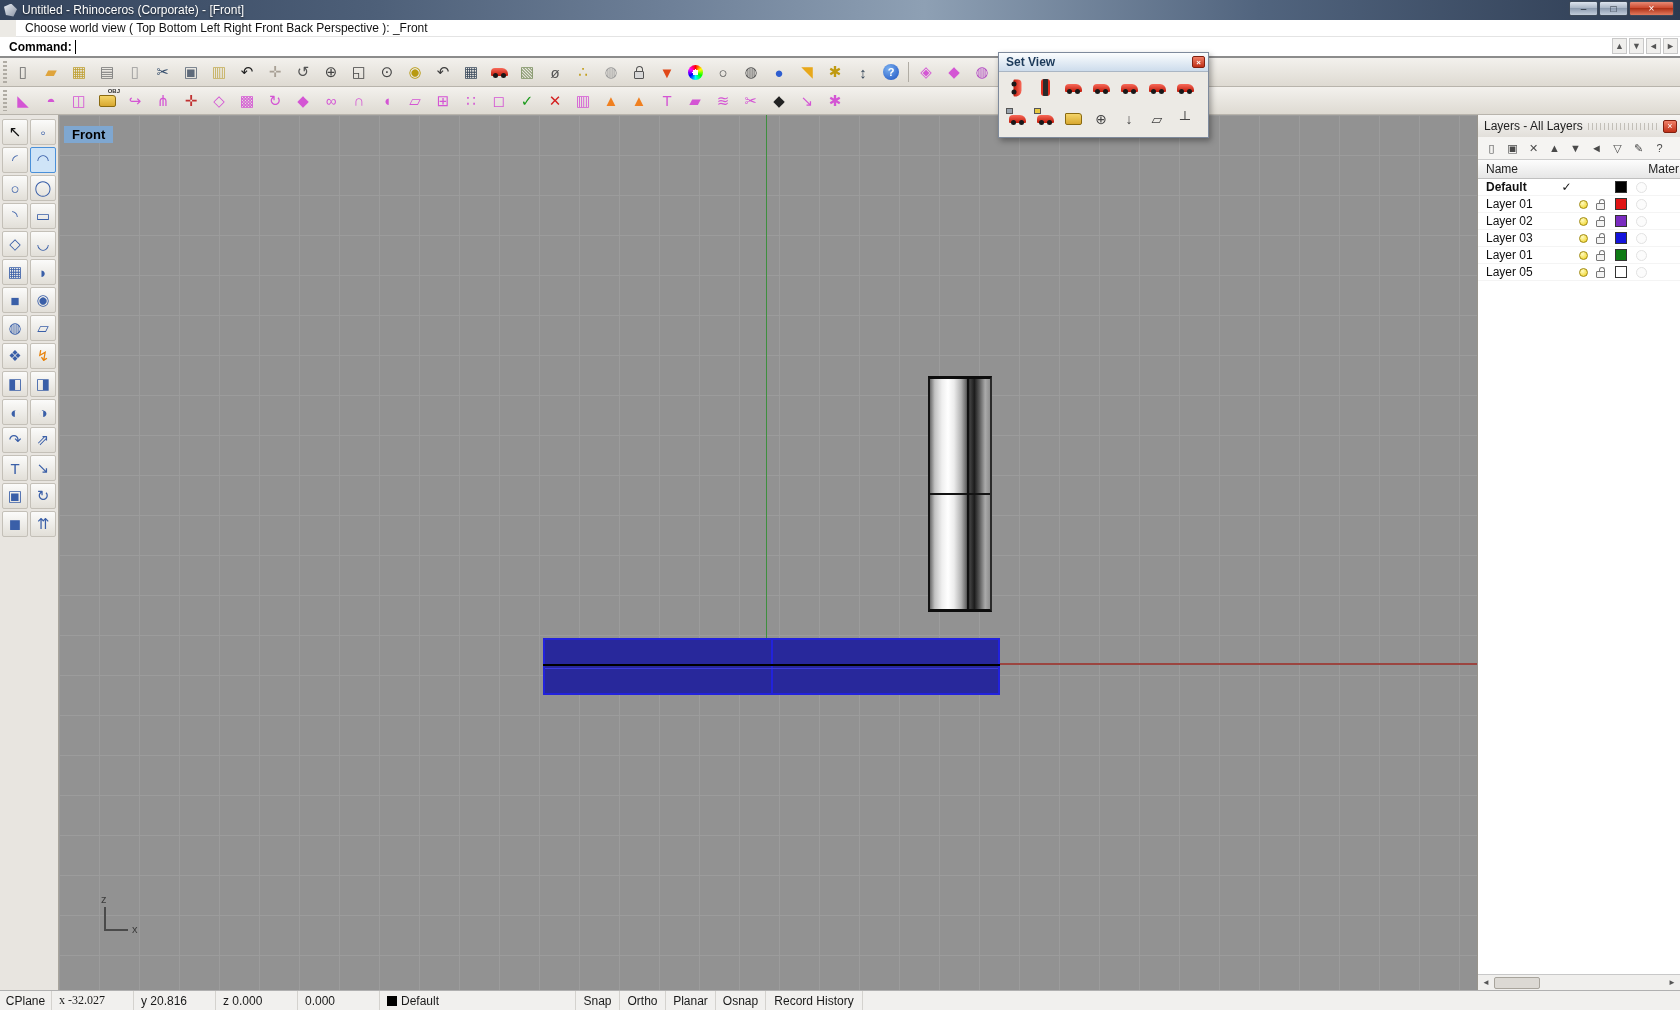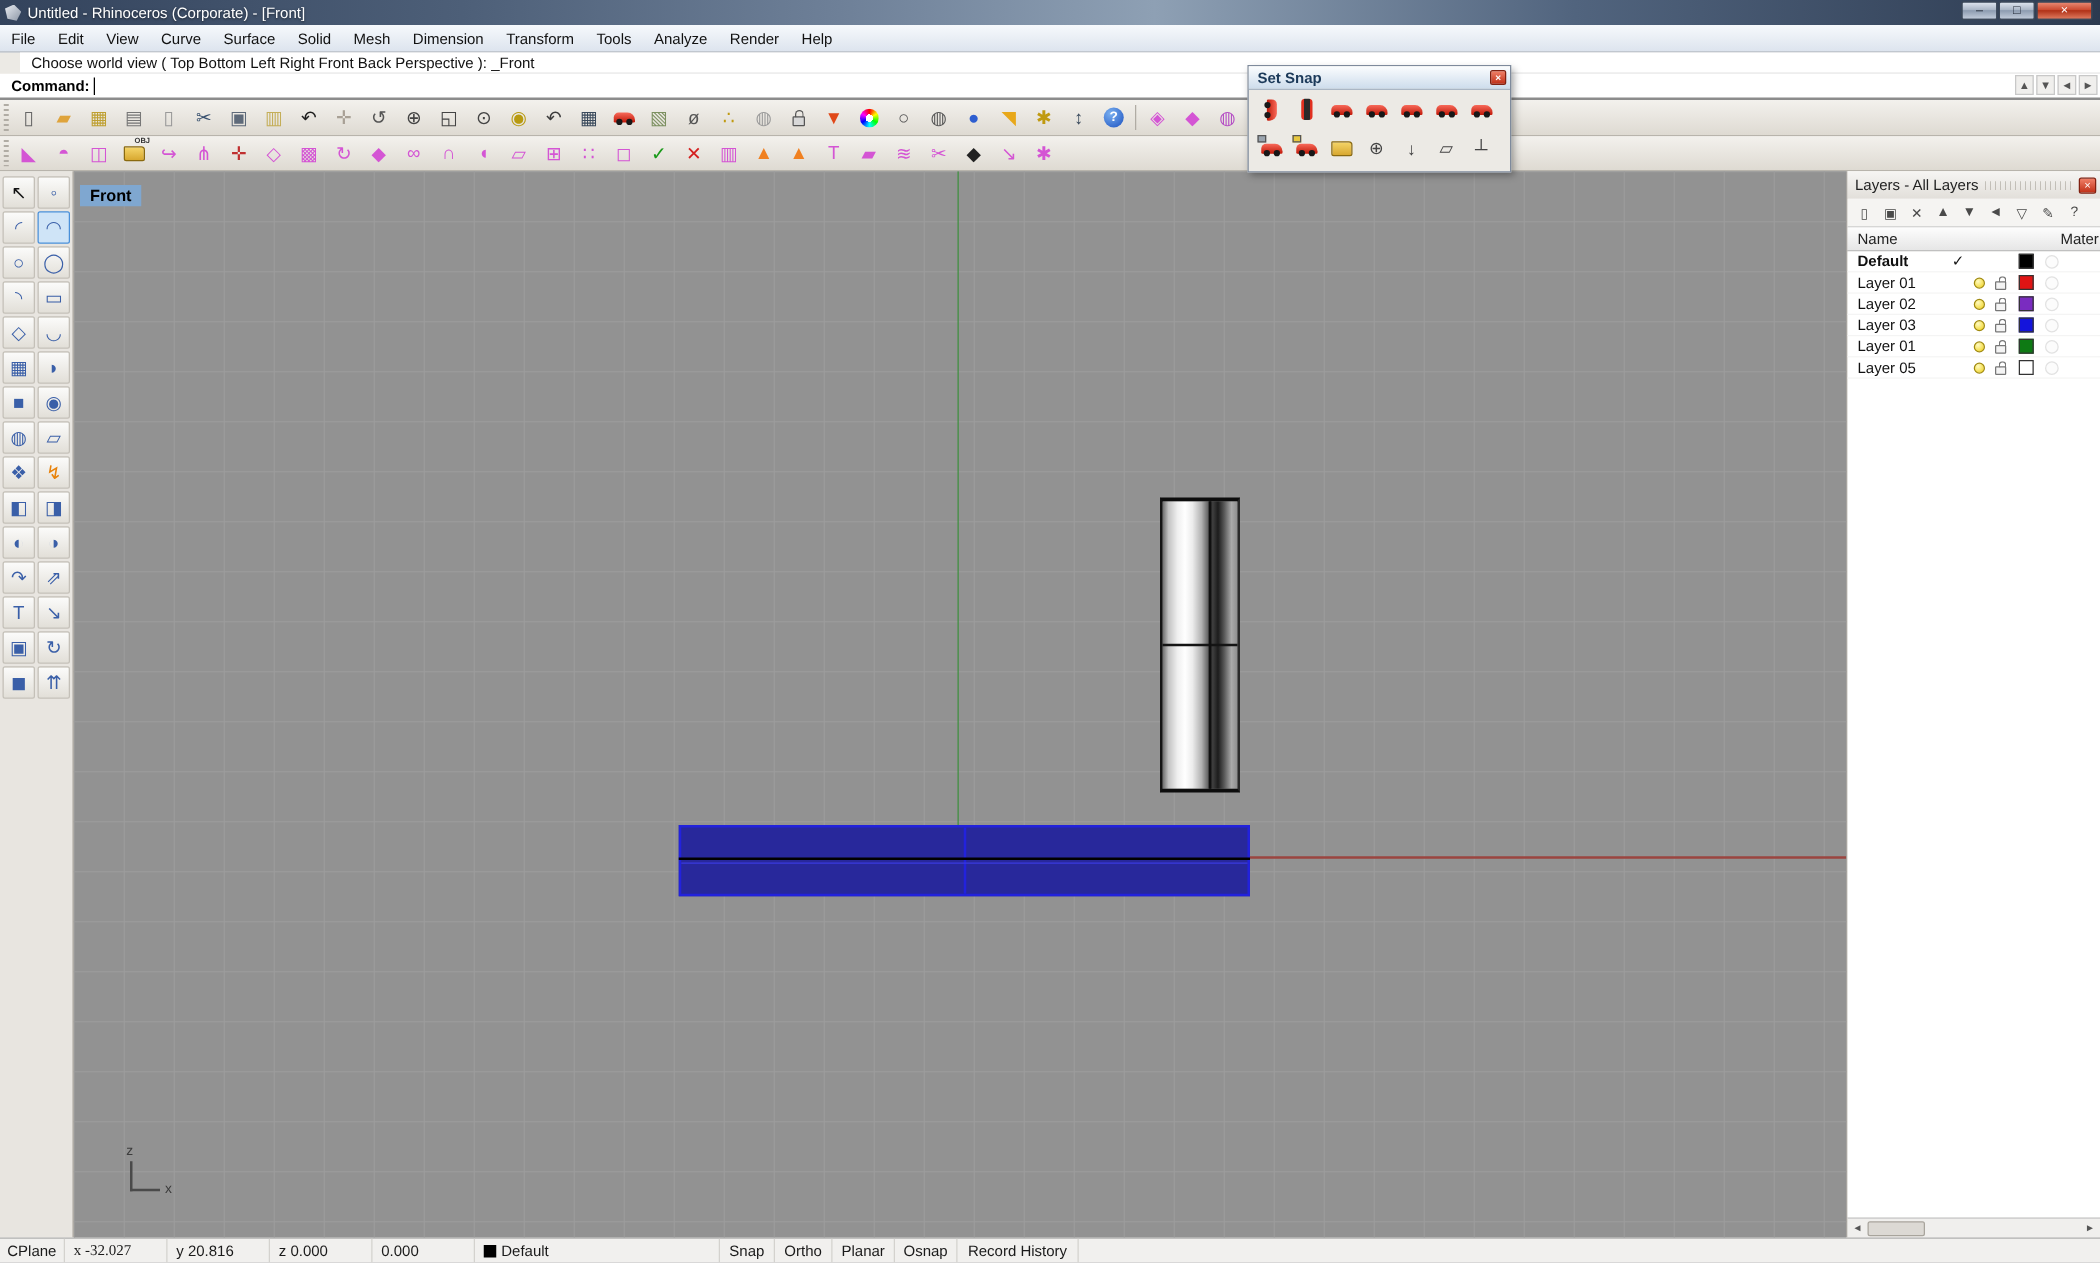--- a/index.html
+++ b/index.html
@@ -157,35 +157,20 @@
   <div class="titlebar">
     <span class="logo"></span>
     <span class="title">Untitled - Rhinoceros (Corporate) - [Front]</span>
     <div class="winbtns" id="winbtns">
         <div class="wbtn">–</div>
         <div class="wbtn">□</div>
         <div class="wbtn close">×</div>
       </div>
   </div>
 
-  <div class="menubar" id="menubar">
-      <div class="mitem">File</div>
-      <div class="mitem">Edit</div>
-      <div class="mitem">View</div>
-      <div class="mitem">Curve</div>
-      <div class="mitem">Surface</div>
-      <div class="mitem">Solid</div>
-      <div class="mitem">Mesh</div>
-      <div class="mitem">Dimension</div>
-      <div class="mitem">Transform</div>
-      <div class="mitem">Tools</div>
-      <div class="mitem">Analyze</div>
-      <div class="mitem">Render</div>
-      <div class="mitem">Help</div>
-    </div>
 
   <div class="cmdhist">
     <span>Choose world view ( Top  Bottom  Left  Right  Front  Back  Perspective ): _Front</span>
   </div>
 
   <div class="cmdline">
     <span>Command:</span>
     <span class="caret"></span>
     <div class="cmdnav" id="cmdnav">
         <div class="cnav">▲</div>
@@ -472,21 +457,21 @@
       <div class="scell center" style="width: 50px; flex: 0 0 50px;">
         <div class="sct" style="display: inline;">Osnap</div>
       </div>
       <div class="scell center" style="width: 97px; flex: 0 0 97px;">
         <div class="sct" style="display: inline;">Record History</div>
       </div>
     </div>
 
   <div class="setview">
     <div class="svtitle">
-      <span>Set Snap</span>
+      <span>Set View</span>
       <div class="svclose">×</div>
     </div>
     <div class="svrow" id="svrow1">
         <div class="svcell">
           <div class="svcar vert"></div>
         </div>
         <div class="svcell">
           <div class="svcartop"></div>
         </div>
         <div class="svcell">

